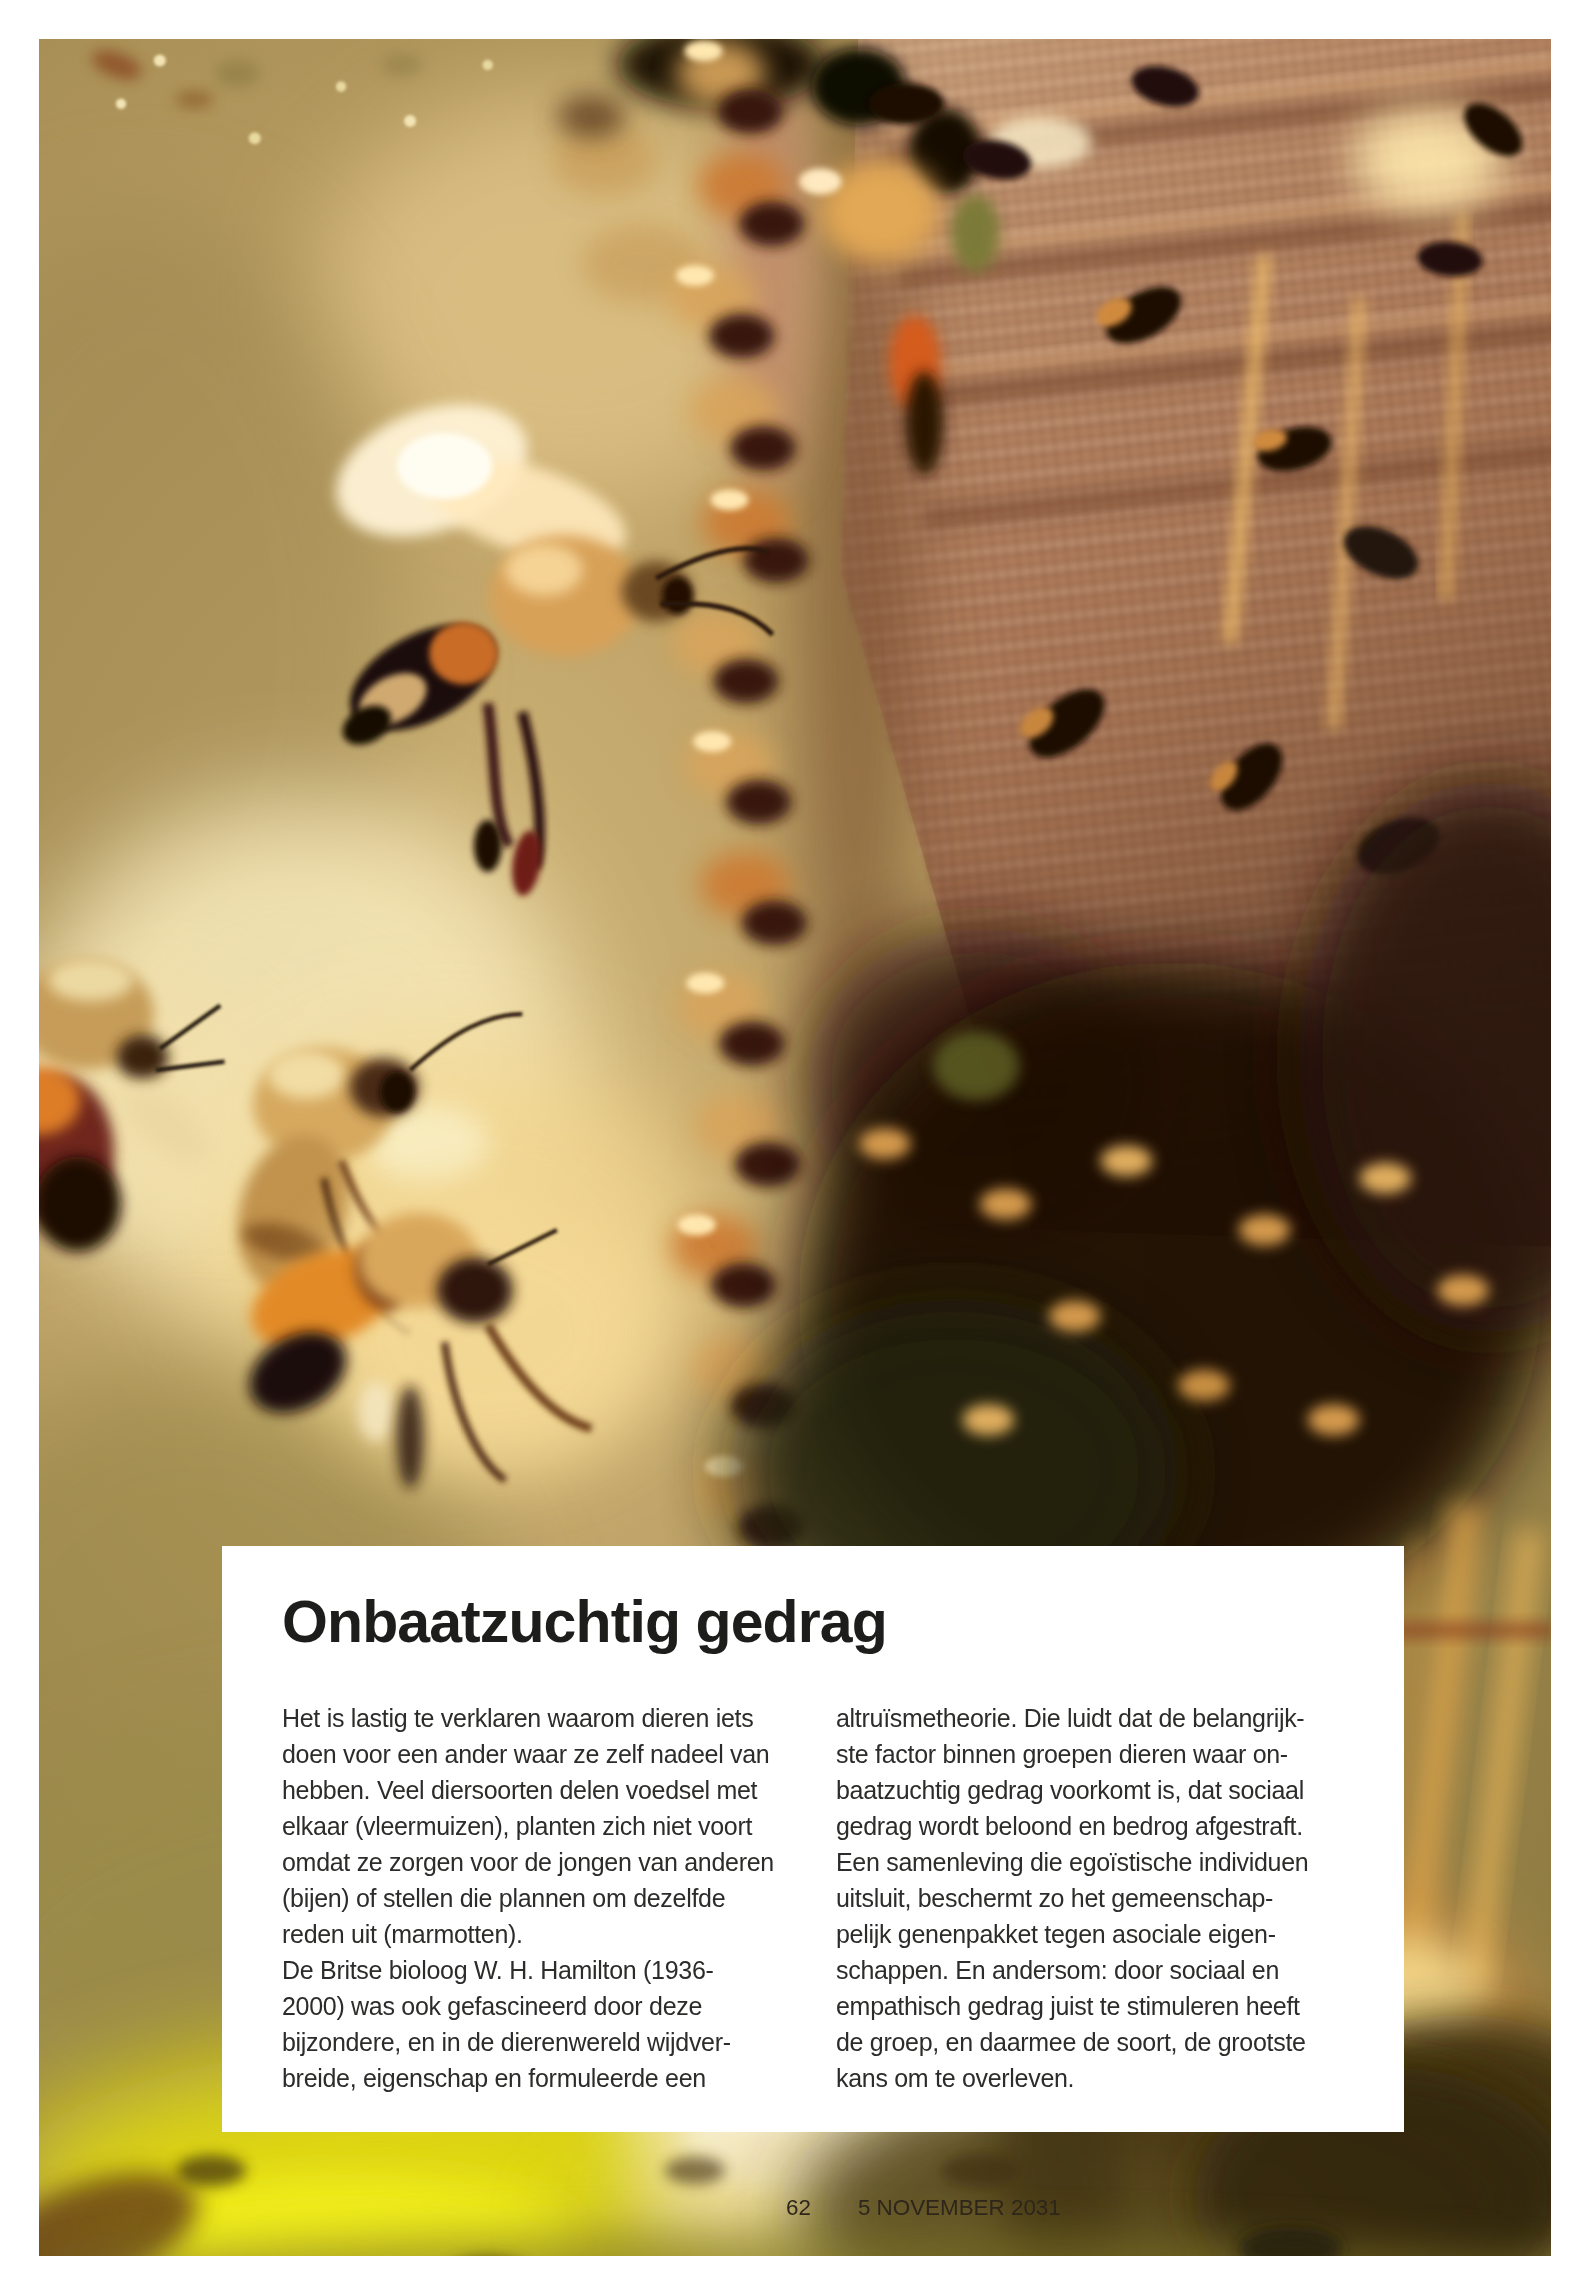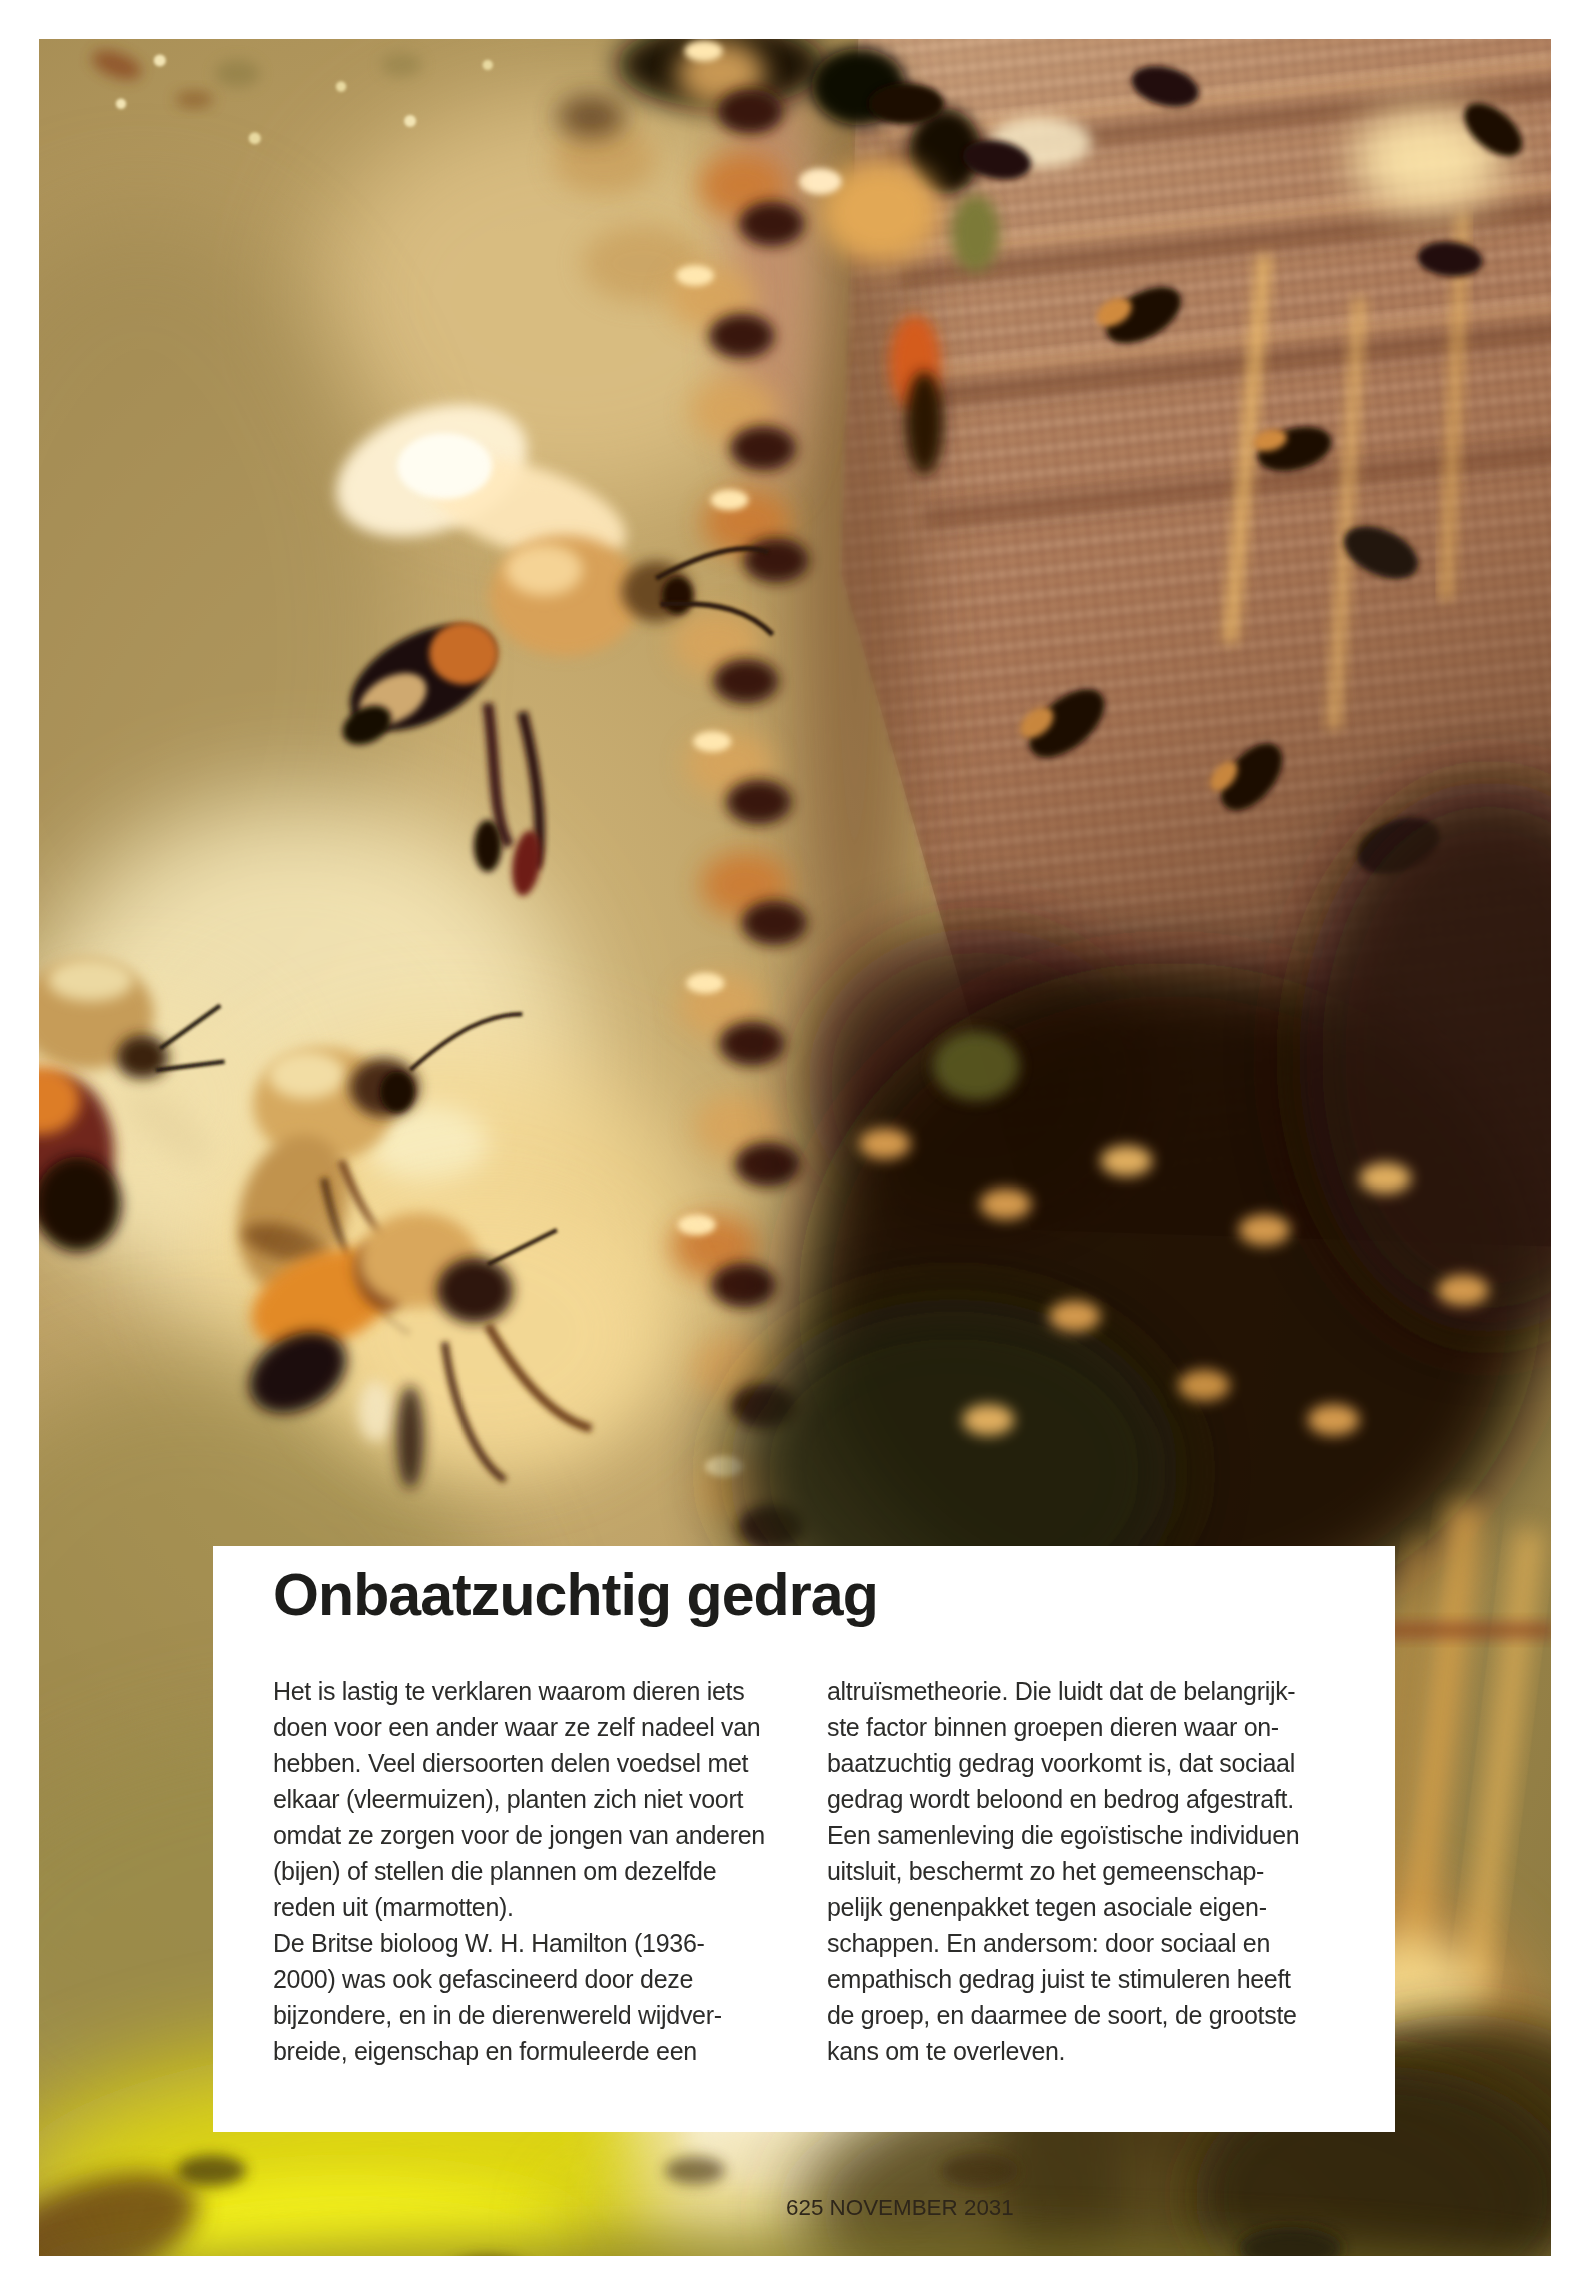--- a/index.html
+++ b/index.html
@@ -1,34 +1,34 @@
 <!DOCTYPE html>
 <html style="font-size:14px"><head>
 <meta charset="utf-8">
 <style>
   html,body{margin:0;padding:0;background:#ffffff;}
   body{width:1592px;height:2295px;position:relative;font-family:"Liberation Sans",sans-serif;}
   .page{position:absolute;inset:0;background:#ffffff;overflow:hidden;}
   .photo{position:absolute;left:39px;top:39px;width:1512px;height:2217px;overflow:hidden;}
   .photo svg{display:block;width:100%;height:100%;}
   .textbox{
-    position:absolute;left:213px;top:1546px;width:1182px;height:586px;
-    background:#ffffff;box-sizing:border-box;padding:20px 60px 0 60px;z-index:5;
+    position:absolute;left:222px;top:1546px;width:1182px;height:586px;
+    background:#ffffff;box-sizing:border-box;padding:47px 60px 0 60px;z-index:5;
   }
   .textbox h1{
     margin:0 0 48px 0;font-size:59px;line-height:59px;font-weight:700;
     letter-spacing:-0.9px;color:#1d1d1b;font-family:"Liberation Sans",sans-serif;
   }
   .cols{display:flex;gap:46px;}
   .col{
     width:509px;font-size:25px;line-height:36px;letter-spacing:-0.3px;
     color:#2c2c2a;white-space:pre-line;
   }
   .pagefooter{
-    position:absolute;left:786px;top:2195px;z-index:6;display:flex;
+    position:absolute;left:786px;top:2195px;z-index:6;display:flex;gap:47px;
     font-size:22.4px;color:#2e261a;align-items:flex-end;
   }
 </style>
 </head>
 <body>
 
 <div class="page">
 
   <div class="photo">
     <svg viewBox="0 0 1752 2569" preserveAspectRatio="none">

